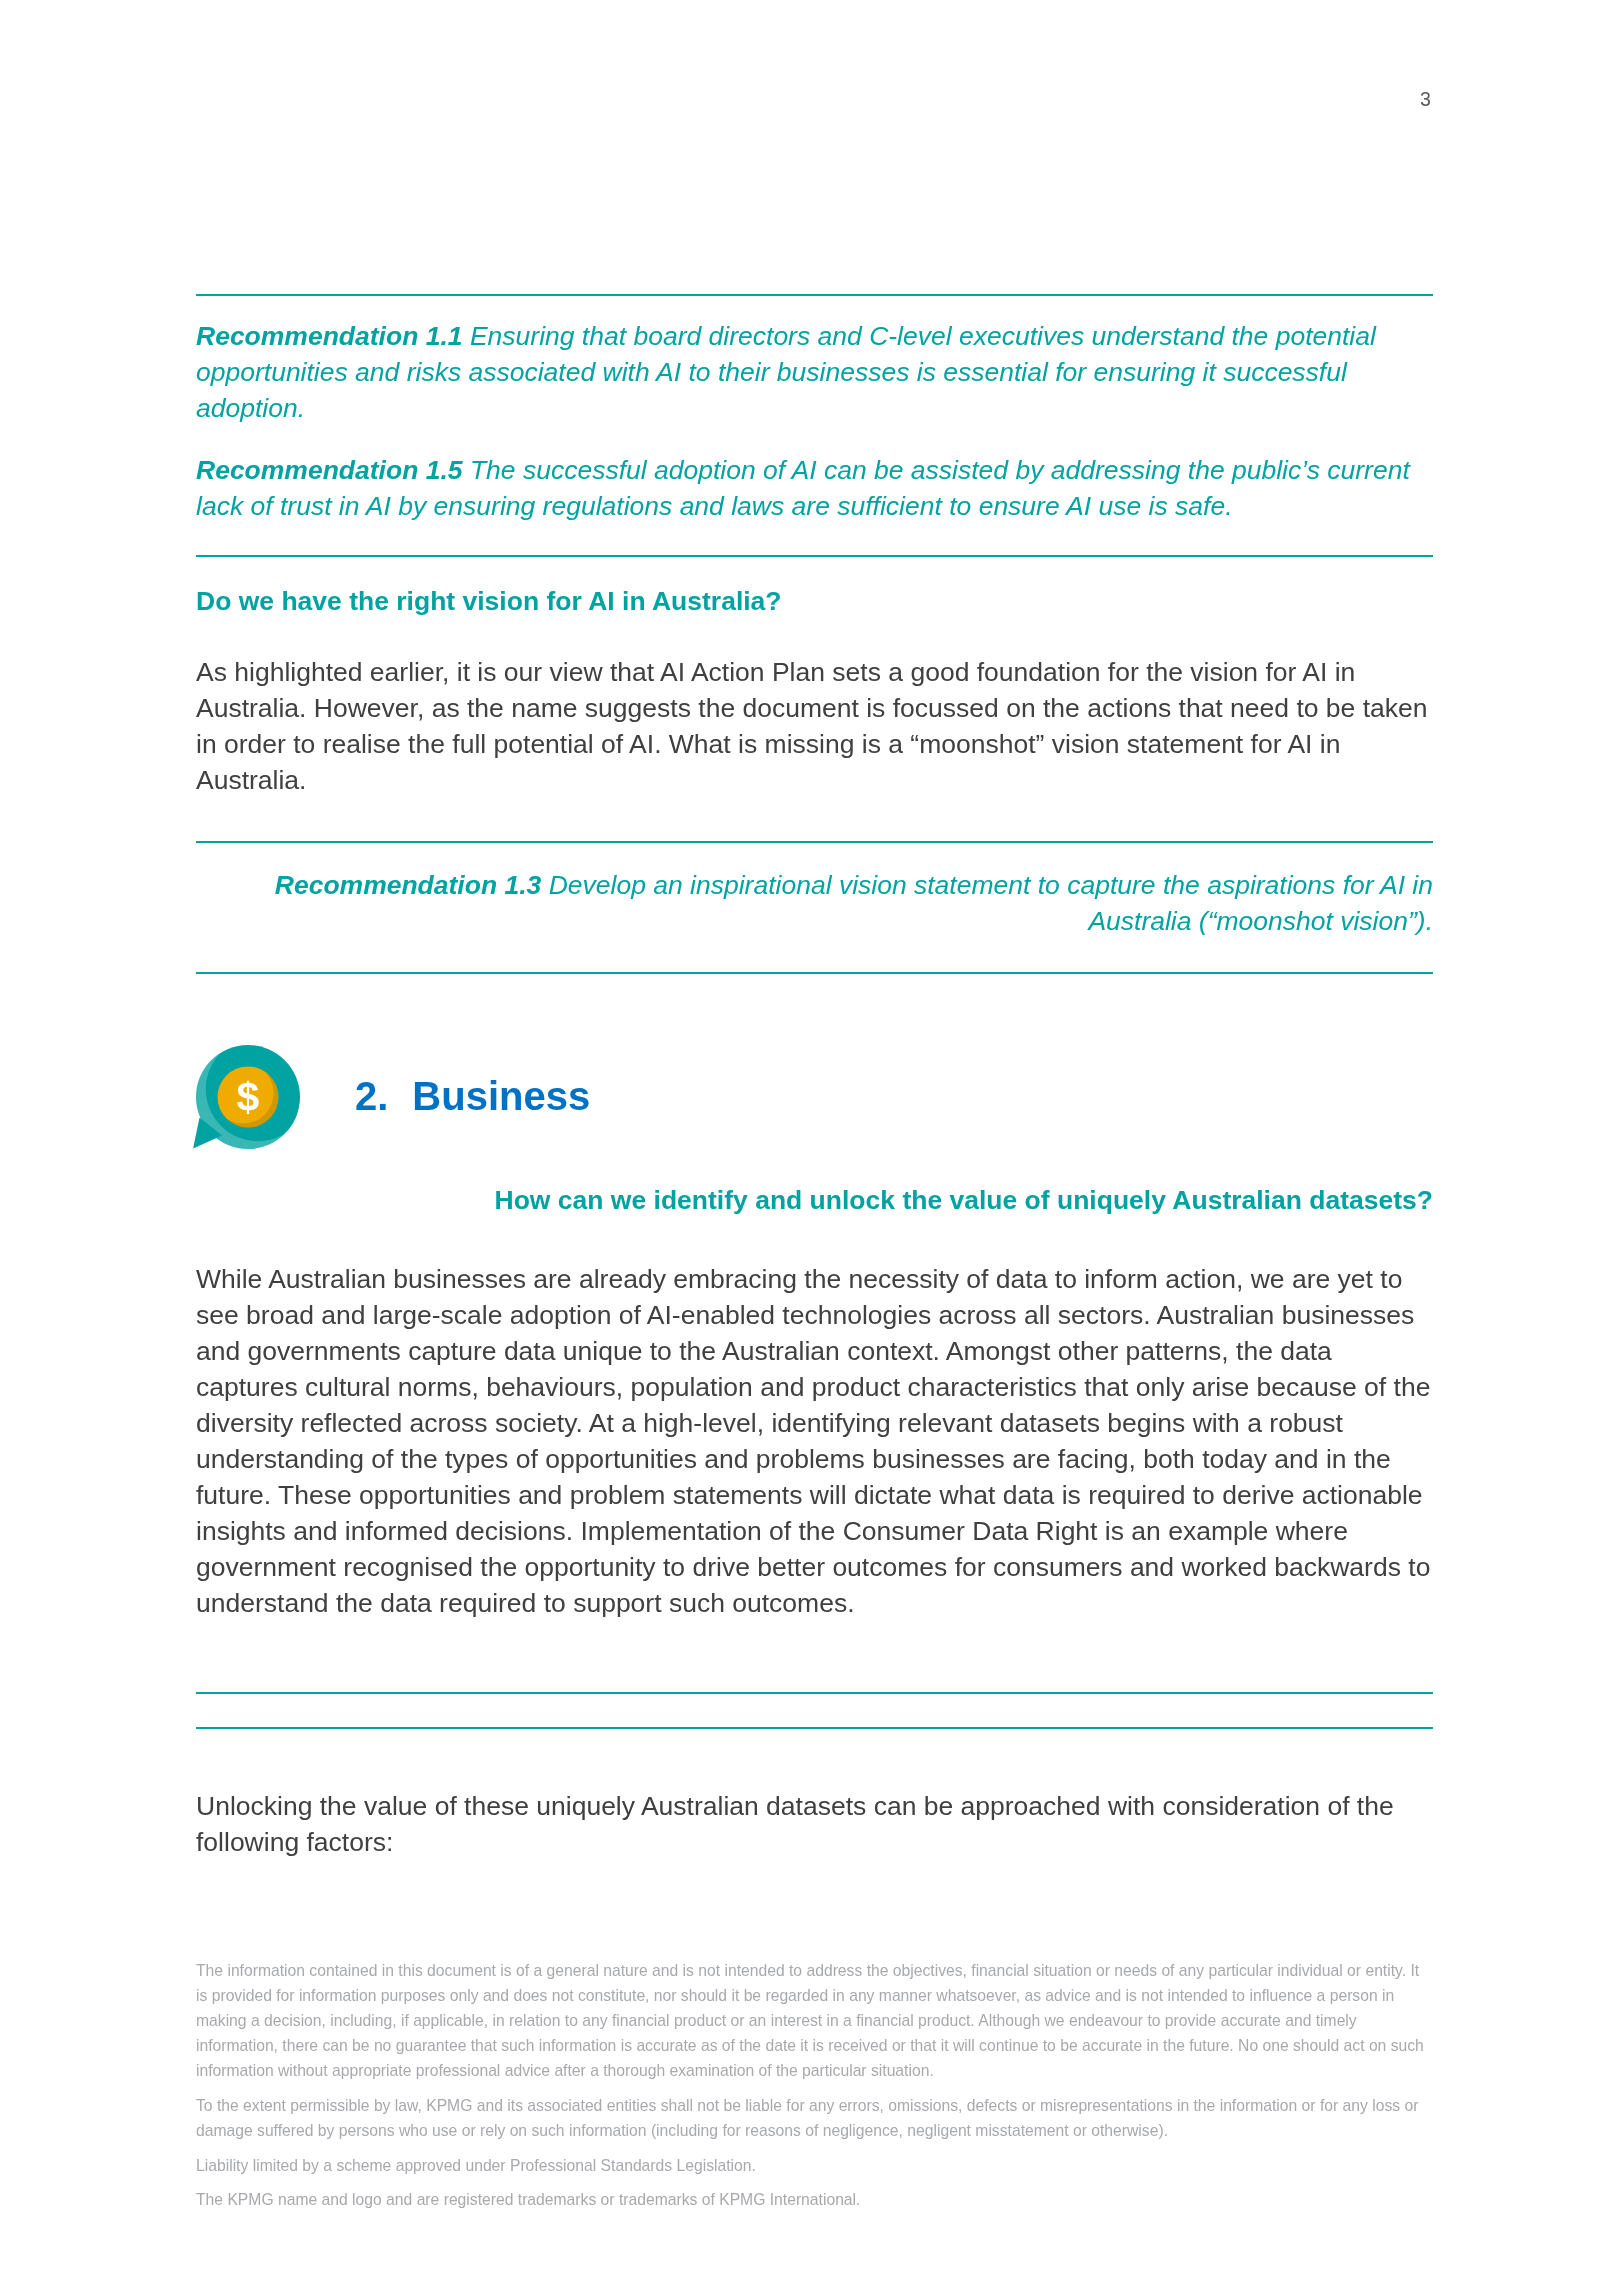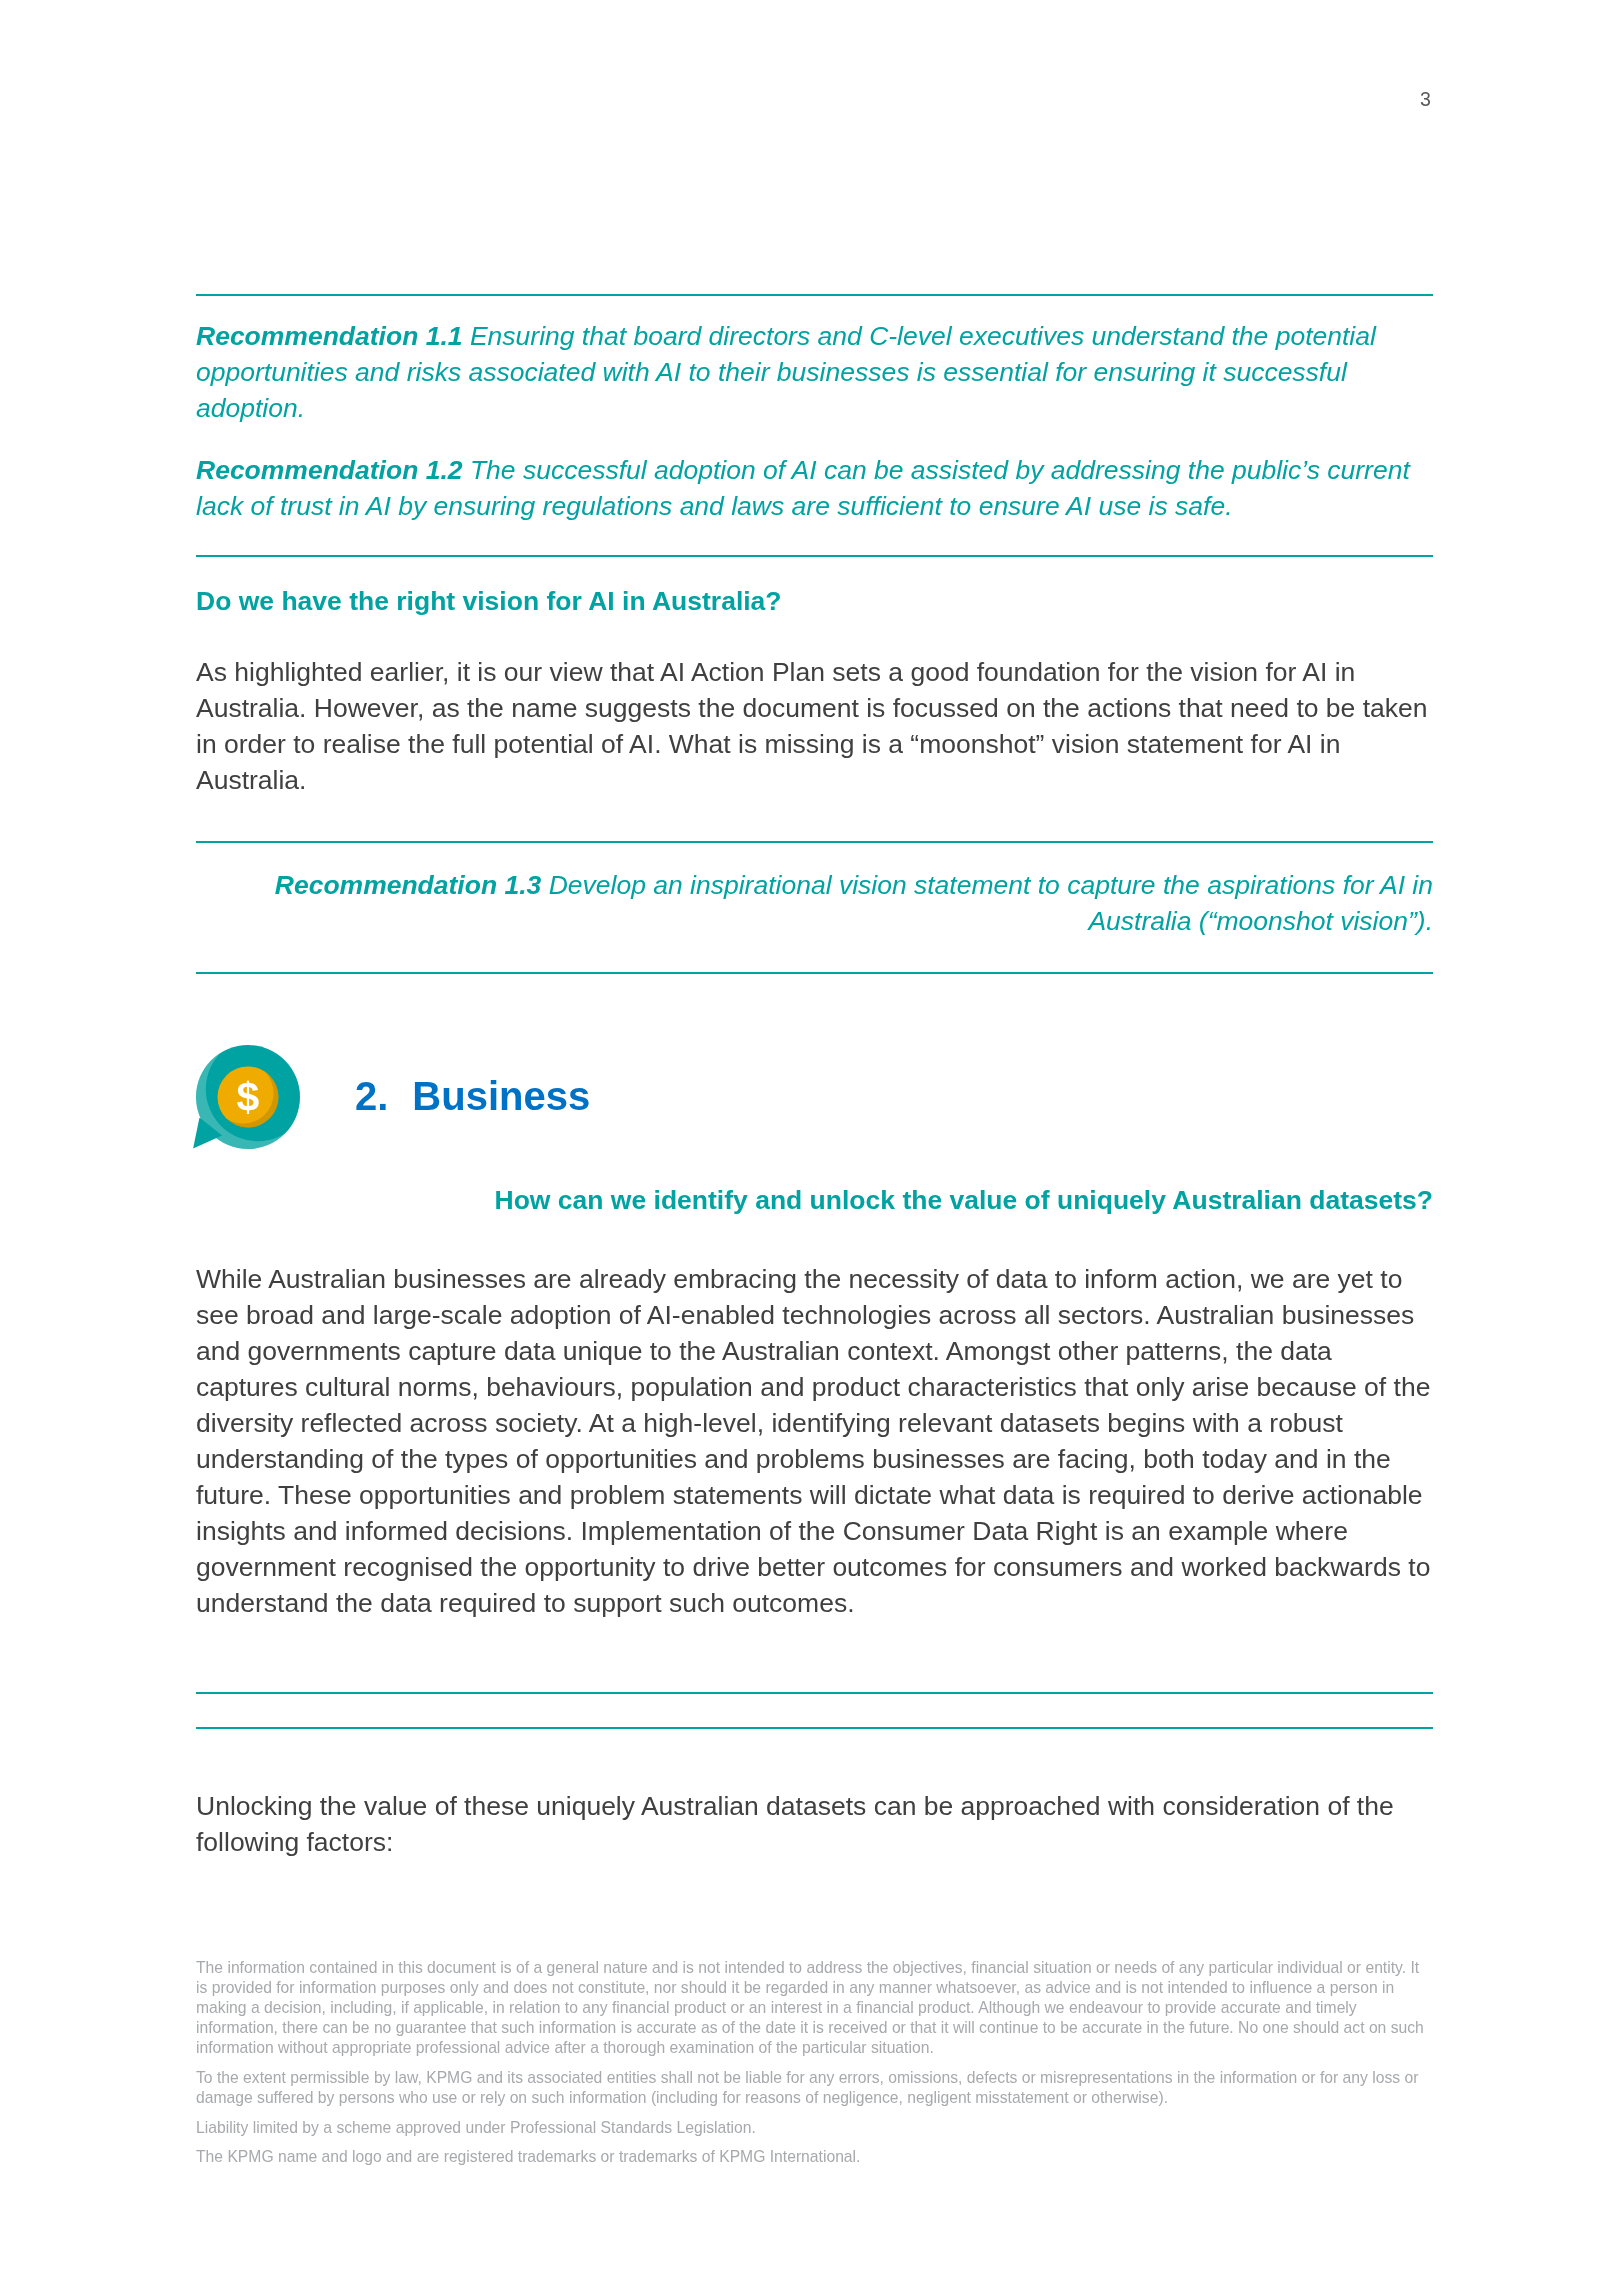--- a/index.html
+++ b/index.html
@@ -123,21 +123,21 @@
   }
   .sec-title { margin-left: 24px; }
 
   .footer {
     position: absolute;
     left: 196px;
     top: 1958px;
     width: 1237px;
     color: var(--footer-gray, #A7A9AC);
     font-size: 15.7px;
-    line-height: 20px;
+    line-height: 25px;
   }
   .footer p { margin: 0; }
   .footer p + p { margin-top: 9.8px; }
 </style>
 </head>
 <body>
 
 <div class="page">
 
   <div class="page-number">3</div>
@@ -145,21 +145,21 @@
   <div class="content">
 
     <hr class="rule" id="rule1">
 
     <p class="rec" id="rec-1-1">
       <span class="rec-label">Recommendation 1.1</span>
       <span>Ensuring that board directors and C-level executives understand the potential opportunities and risks associated with AI to their businesses is essential for ensuring it successful adoption.</span>
     </p>
 
     <p class="rec" id="rec-1-2">
-      <span class="rec-label">Recommendation 1.2</span>
+      <span class="rec-label">Recommendation 1.5</span>
       <span>The successful adoption of AI can be assisted by addressing the public’s current lack of trust in AI by ensuring regulations and laws are sufficient to ensure AI use is safe.</span>
     </p>
 
     <hr class="rule" id="rule2">
 
     <h2 class="h-teal" id="heading-vision">Do we have the right vision for AI in Australia?</h2>
 
     <p class="body-p" id="para-vision">As highlighted earlier, it is our view that AI Action Plan sets a good foundation for the vision for AI in Australia. However, as the name suggests the document is focussed on the actions that need to be taken in order to realise the full potential of AI. What is missing is a “moonshot” vision statement for AI in Australia.</p>
 
     <hr class="rule" id="rule3">

